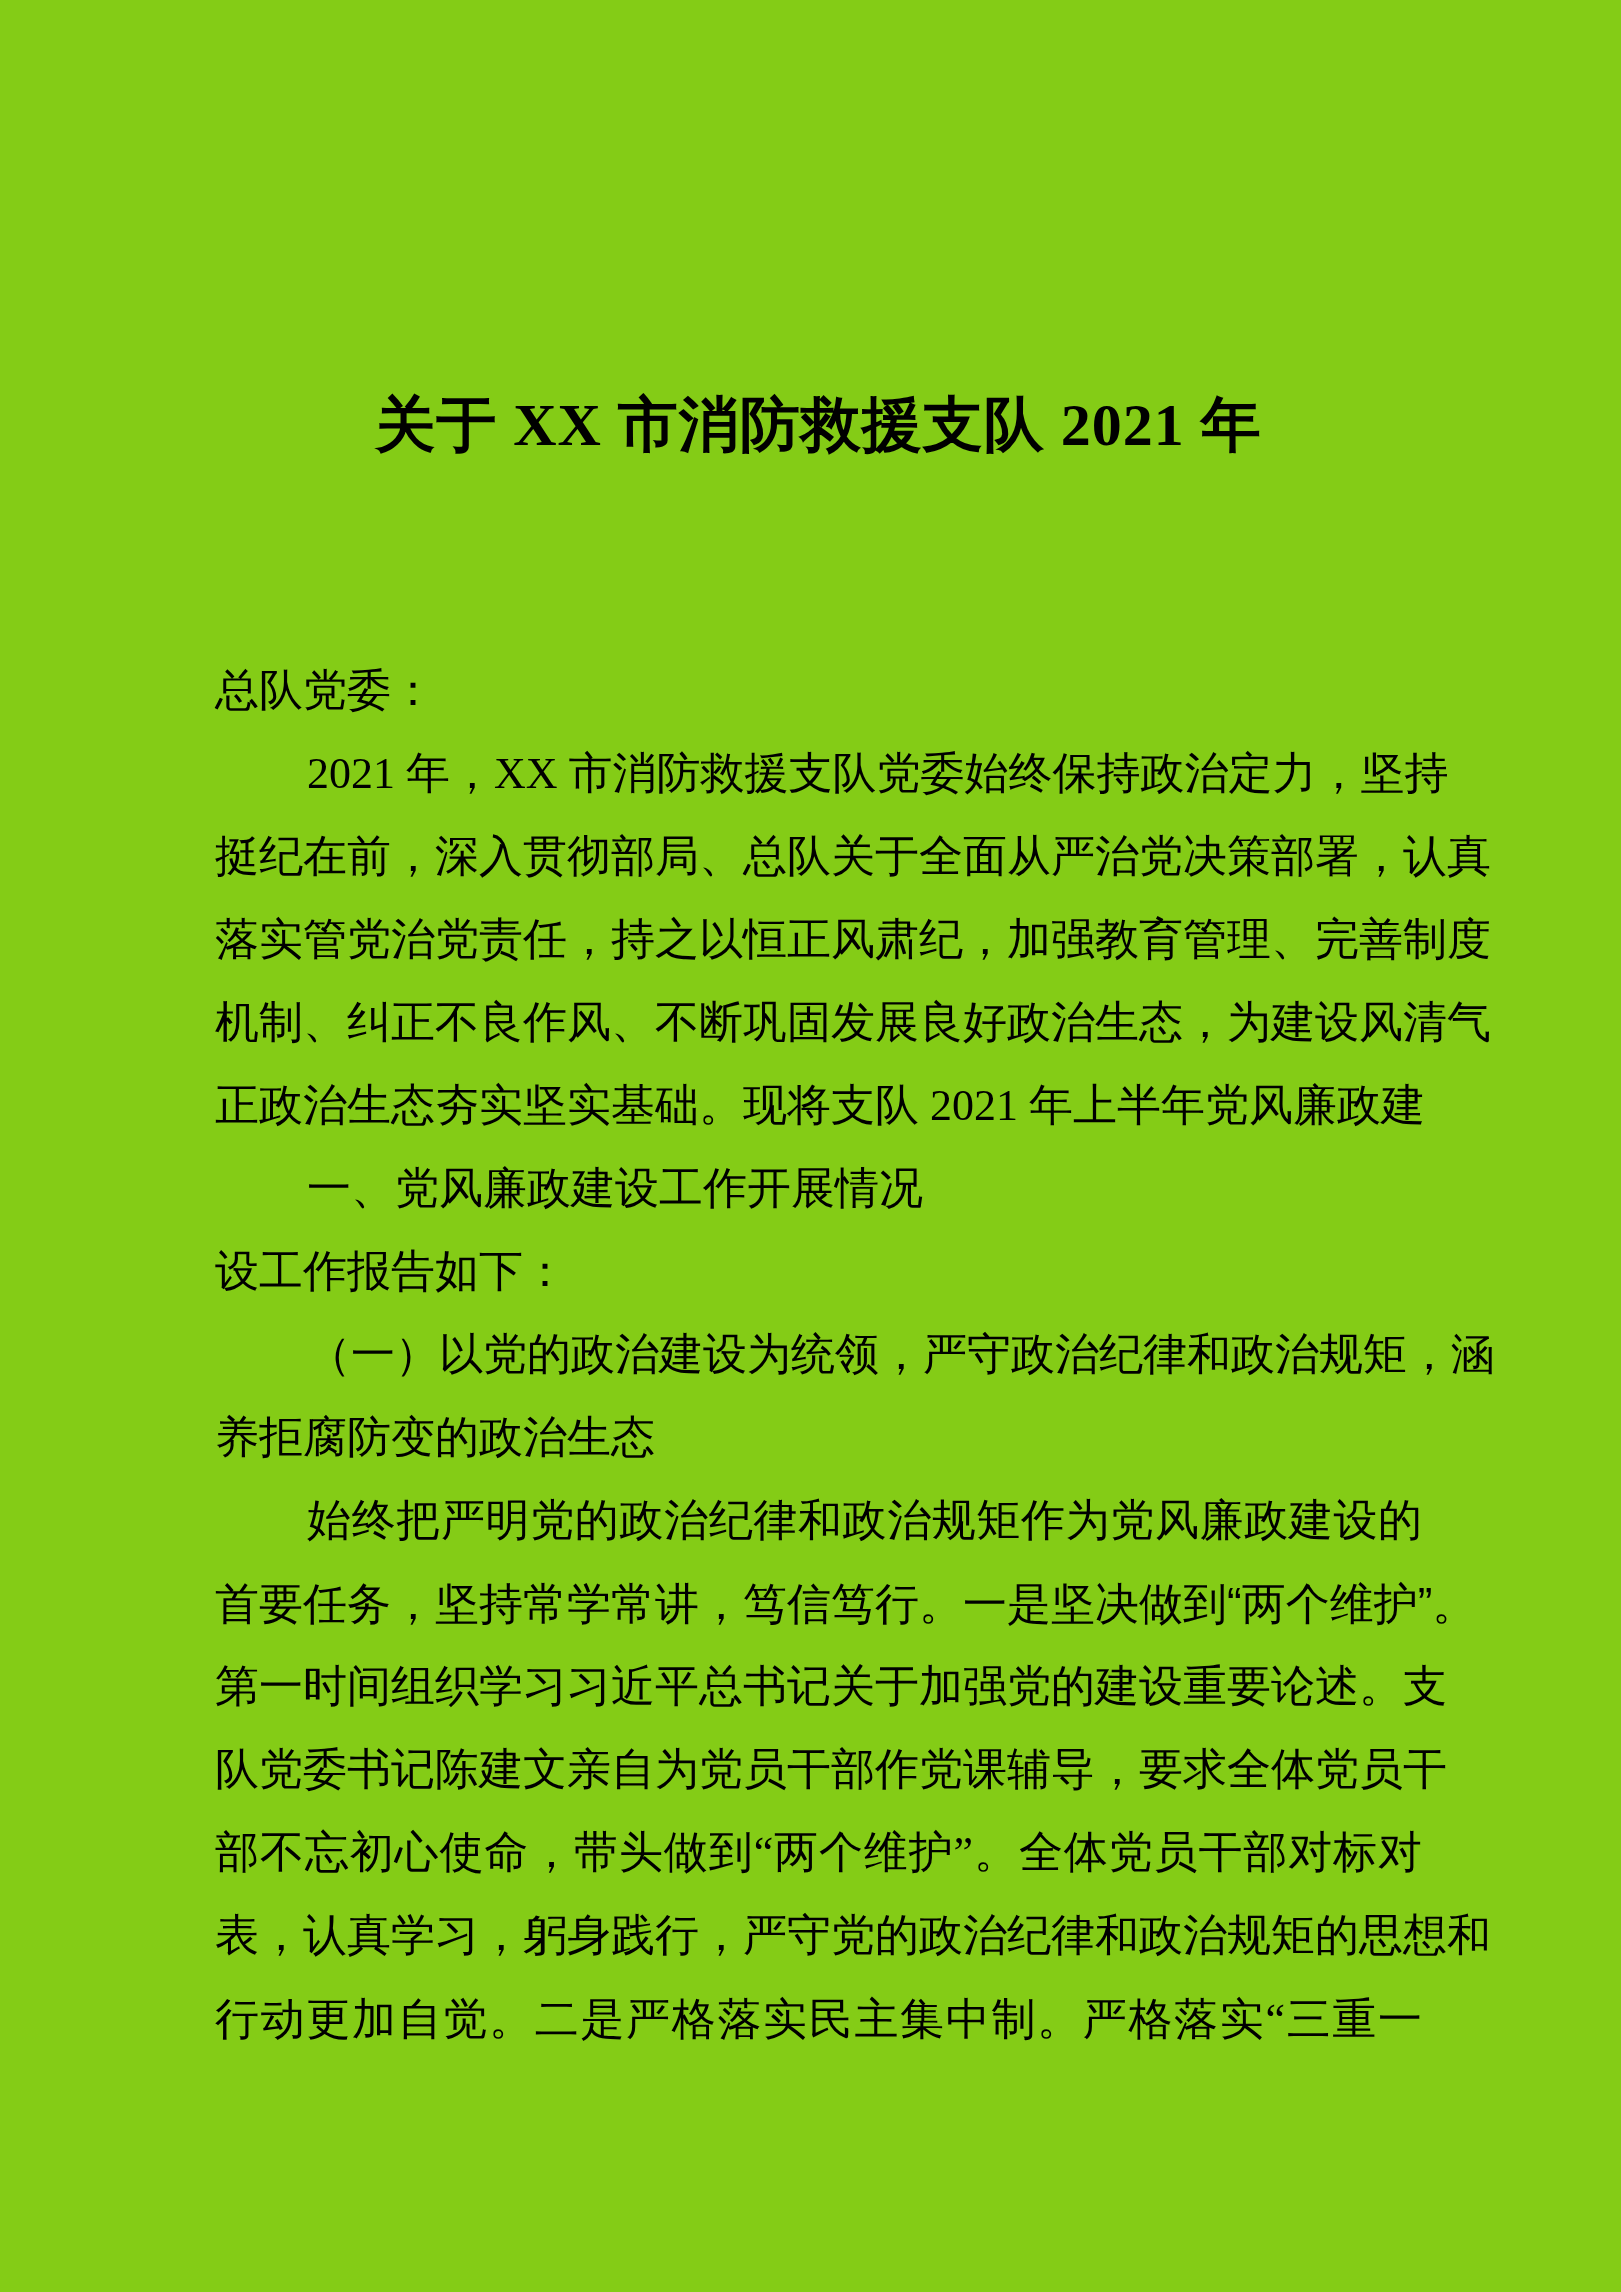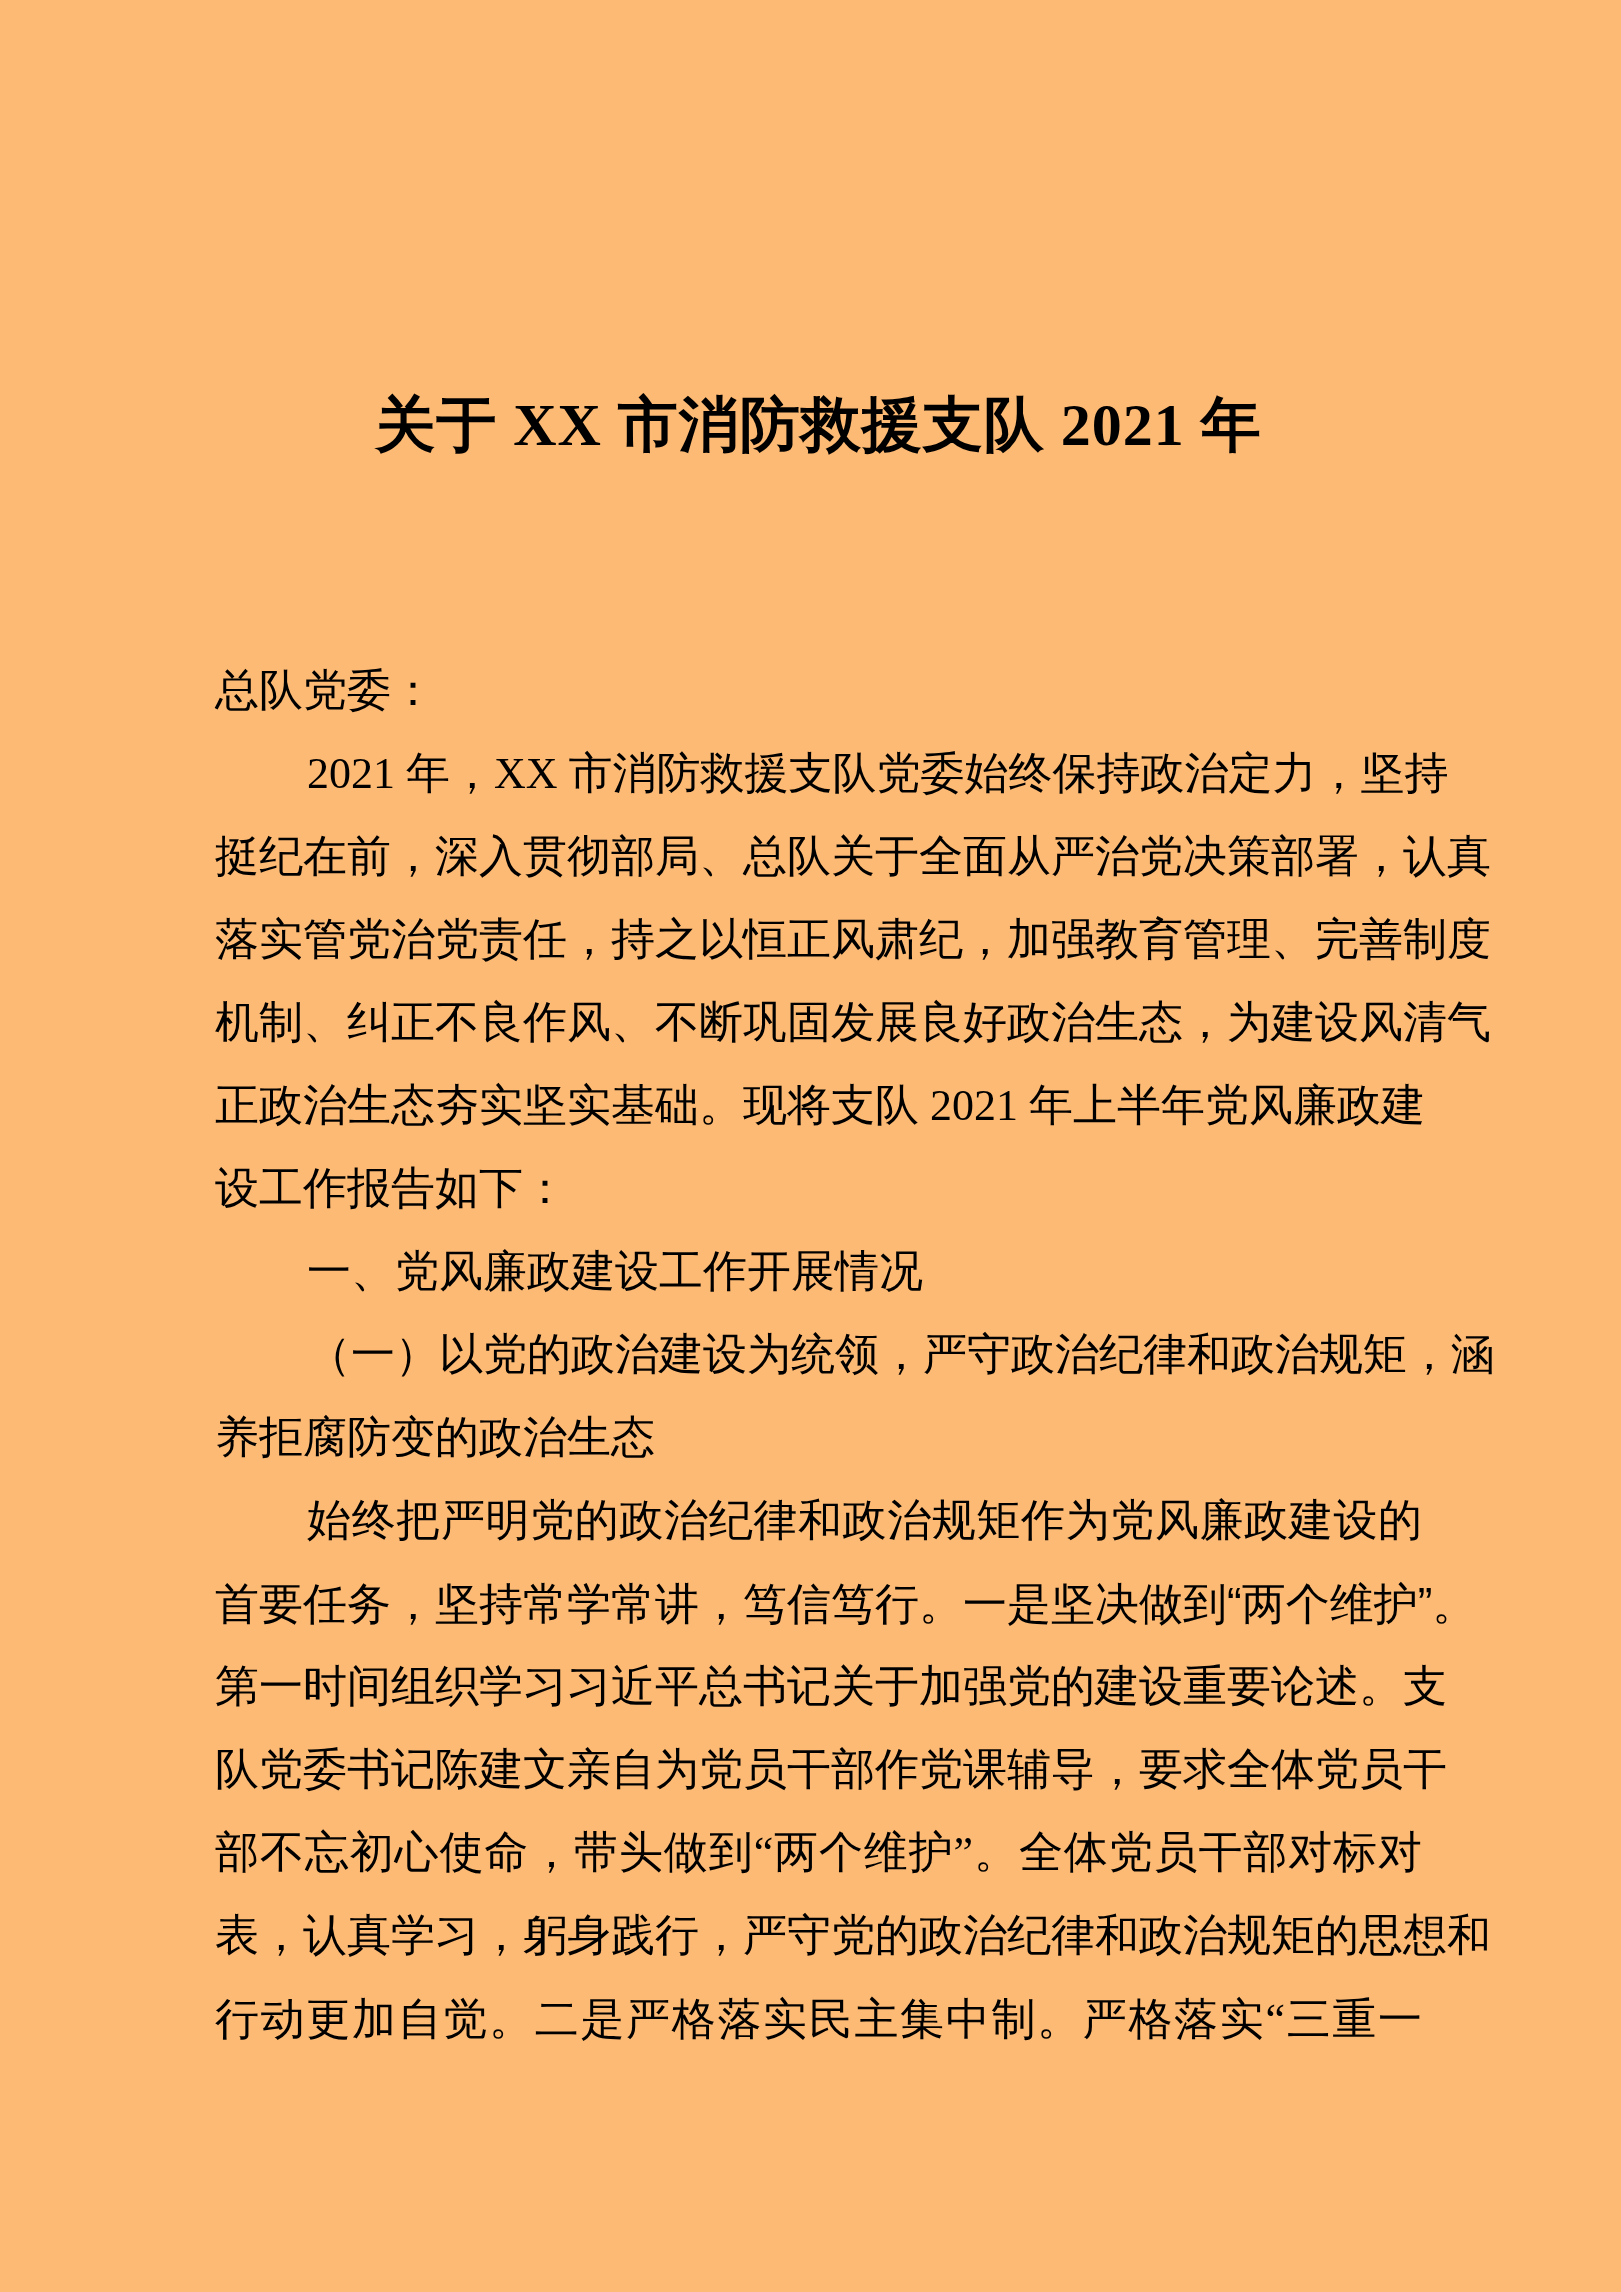--- a/index.html
+++ b/index.html
@@ -4,21 +4,21 @@
 <style>
   html, body {
     margin: 0;
     padding: 0;
     background: #ffffff;
   }
   .page {
     position: relative;
     width: 1621px;
     height: 2293px;
-    background: #fdba74;
+    background: #84cc16;
     color: #000000;
     font-family: "Liberation Serif", "DejaVu Serif", serif;
     overflow: hidden;
   }
   .title-block {
     position: absolute;
     left: 215px;
     top: 383px;
     width: 1207px;
     text-align: center;
@@ -64,22 +64,22 @@
     <div class="title-line">关于 XX 市消防救援支队 2021 年</div>
   </div>
 
   <div class="body-block">
     <div class="ln">总队党委：</div>
     <div class="ln ind just">2021 年，XX 市消防救援支队党委始终保持政治定力，坚持</div>
     <div class="ln just">挺纪在前，深入贯彻部局、总队关于全面从严治党决策部署，认真</div>
     <div class="ln just">落实管党治党责任，持之以恒正风肃纪，加强教育管理、完善制度</div>
     <div class="ln just">机制、纠正不良作风、不断巩固发展良好政治生态，为建设风清气</div>
     <div class="ln just">正政治生态夯实坚实基础。现将支队 2021 年上半年党风廉政建</div>
+    <div class="ln ind">一、党风廉政建设工作开展情况</div>
     <div class="ln">设工作报告如下：</div>
-    <div class="ln ind">一、党风廉政建设工作开展情况</div>
     <div class="ln ind just">（一）以党的政治建设为统领，严守政治纪律和政治规矩，涵</div>
     <div class="ln">养拒腐防变的政治生态</div>
     <div class="ln ind just">始终把严明党的政治纪律和政治规矩作为党风廉政建设的</div>
     <div class="ln just"><span>首要任务，坚持常学常讲，笃信笃行。</span><span class="em">一是坚决做到“两个维护”</span><span>。</span></div>
     <div class="ln just">第一时间组织学习习近平总书记关于加强党的建设重要论述。支</div>
     <div class="ln just">队党委书记陈建文亲自为党员干部作党课辅导，要求全体党员干</div>
     <div class="ln just">部不忘初心使命，带头做到“两个维护”。全体党员干部对标对</div>
     <div class="ln just">表，认真学习，躬身践行，严守党的政治纪律和政治规矩的思想和</div>
     <div class="ln just"><span>行动更加自觉。</span><span class="em">二是严格落实民主集中制。</span><span>严格落实“三重一</span></div>
   </div>

